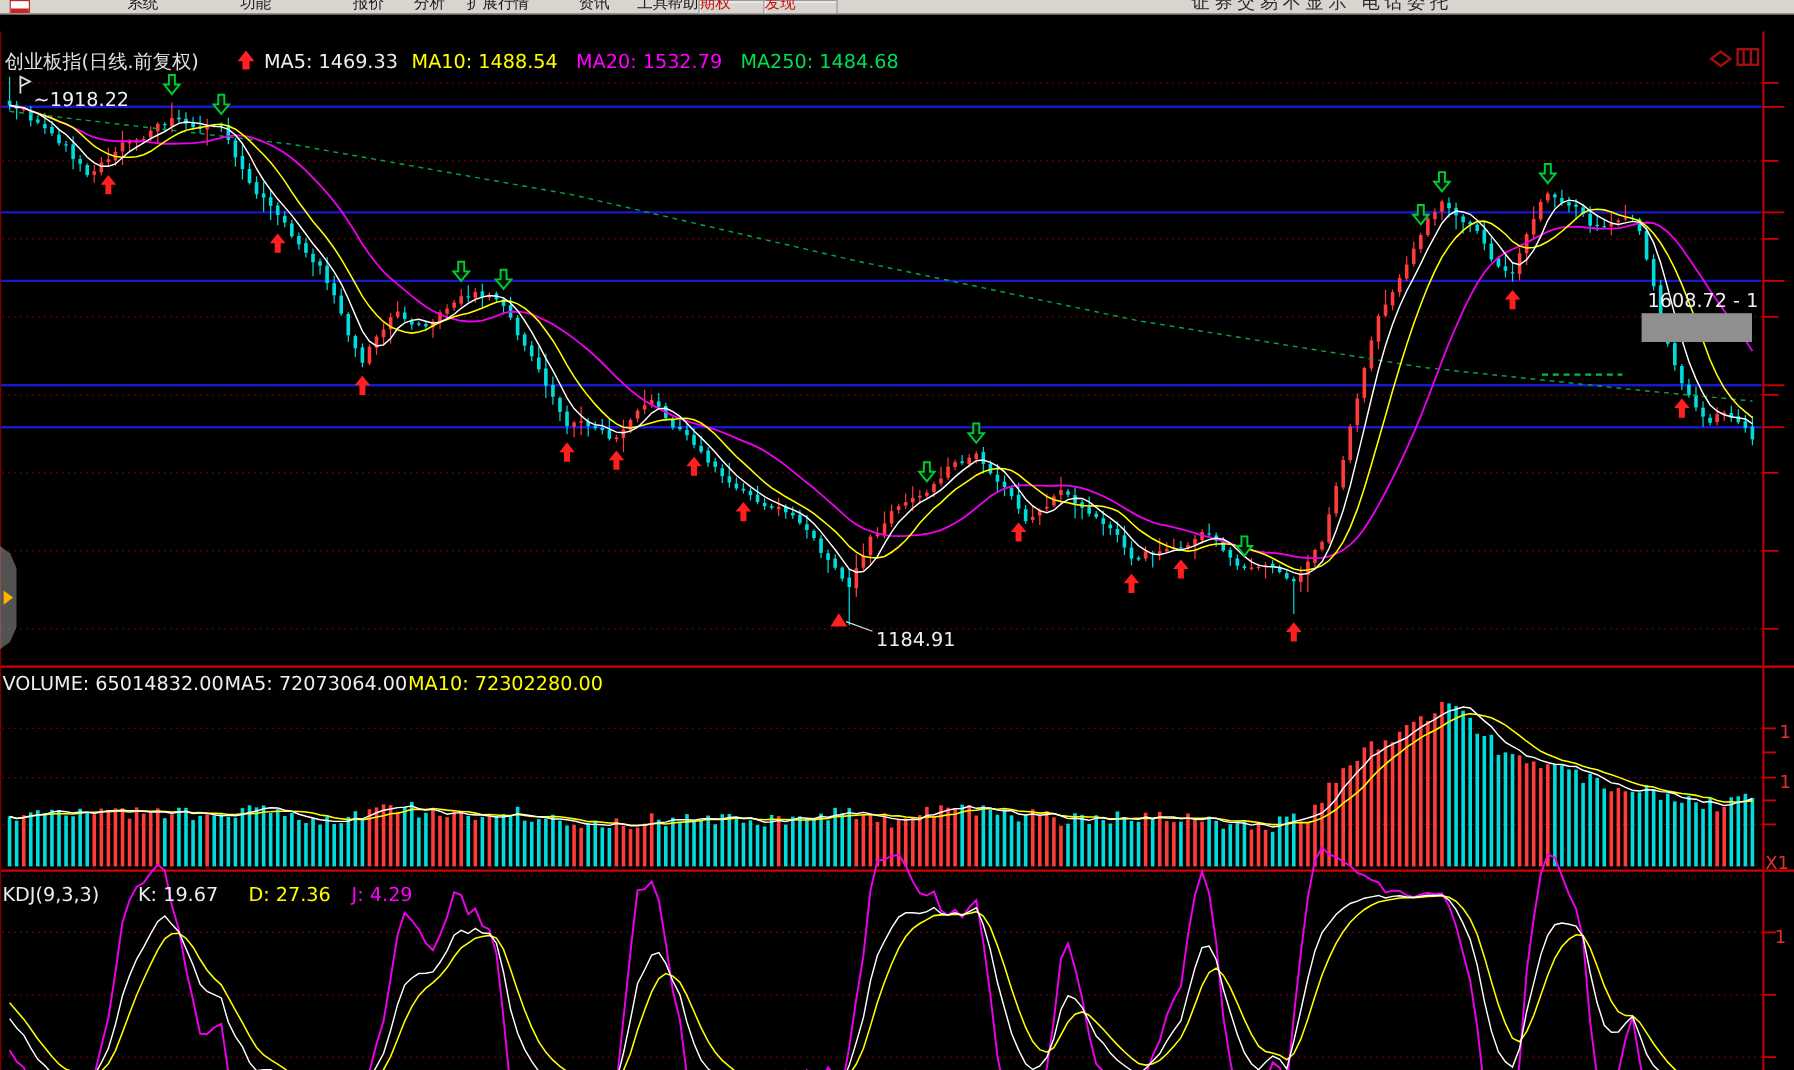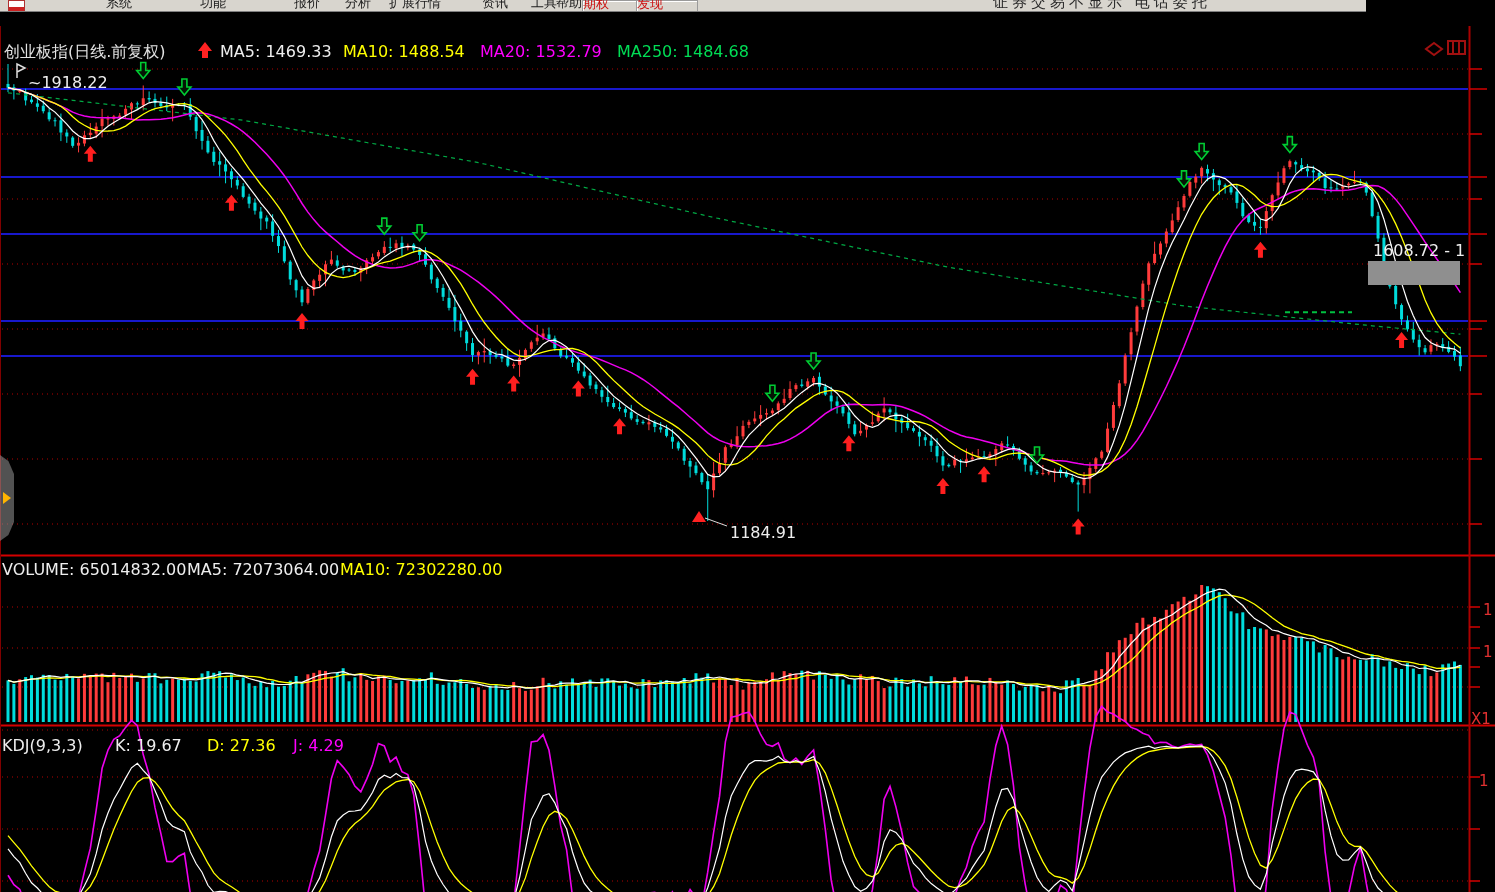--- a/index.html
+++ b/index.html
@@ -1,19 +1,19 @@
 <!DOCTYPE html>
 <html><head>
 <meta charset="utf-8">
 <style>
   html,body{margin:0;padding:0;background:#000;}
   .screen{position:relative;width:1495px;height:892px;overflow:hidden;background:#000;
           font-family:"DejaVu Sans",sans-serif;}
   
-  .menubar{position:absolute;top:0;left:0;width:1366px;height:11px;background:#d8d5ce;
+  .menubar{position:absolute;top:0;left:0;width:1495px;height:11px;background:#d8d5ce;
            border-bottom:1px solid #7f7f7f;overflow:hidden;}
   .app-logo{position:absolute;left:8px;top:0;width:15px;height:10px;background:#fff;
             border:1px solid #b03030;box-shadow:inset 0 -4px 0 #cc2222;}
   .mi{position:absolute;top:-6px;font-size:13px;color:#1a1a1a;white-space:nowrap;}
   .hot{position:absolute;top:0;height:10px;width:60px;border:1px solid #9a9a9a;
        box-shadow:inset 1px 1px 0 #ffffff;color:#cc1111;font-size:13px;line-height:5px;
        text-align:left;background:#d8d5ce;}
   .menu-right{position:absolute;left:993px;top:-7px;color:#2a2a2a;font-size:15px;
               letter-spacing:4px;white-space:nowrap;}
   

